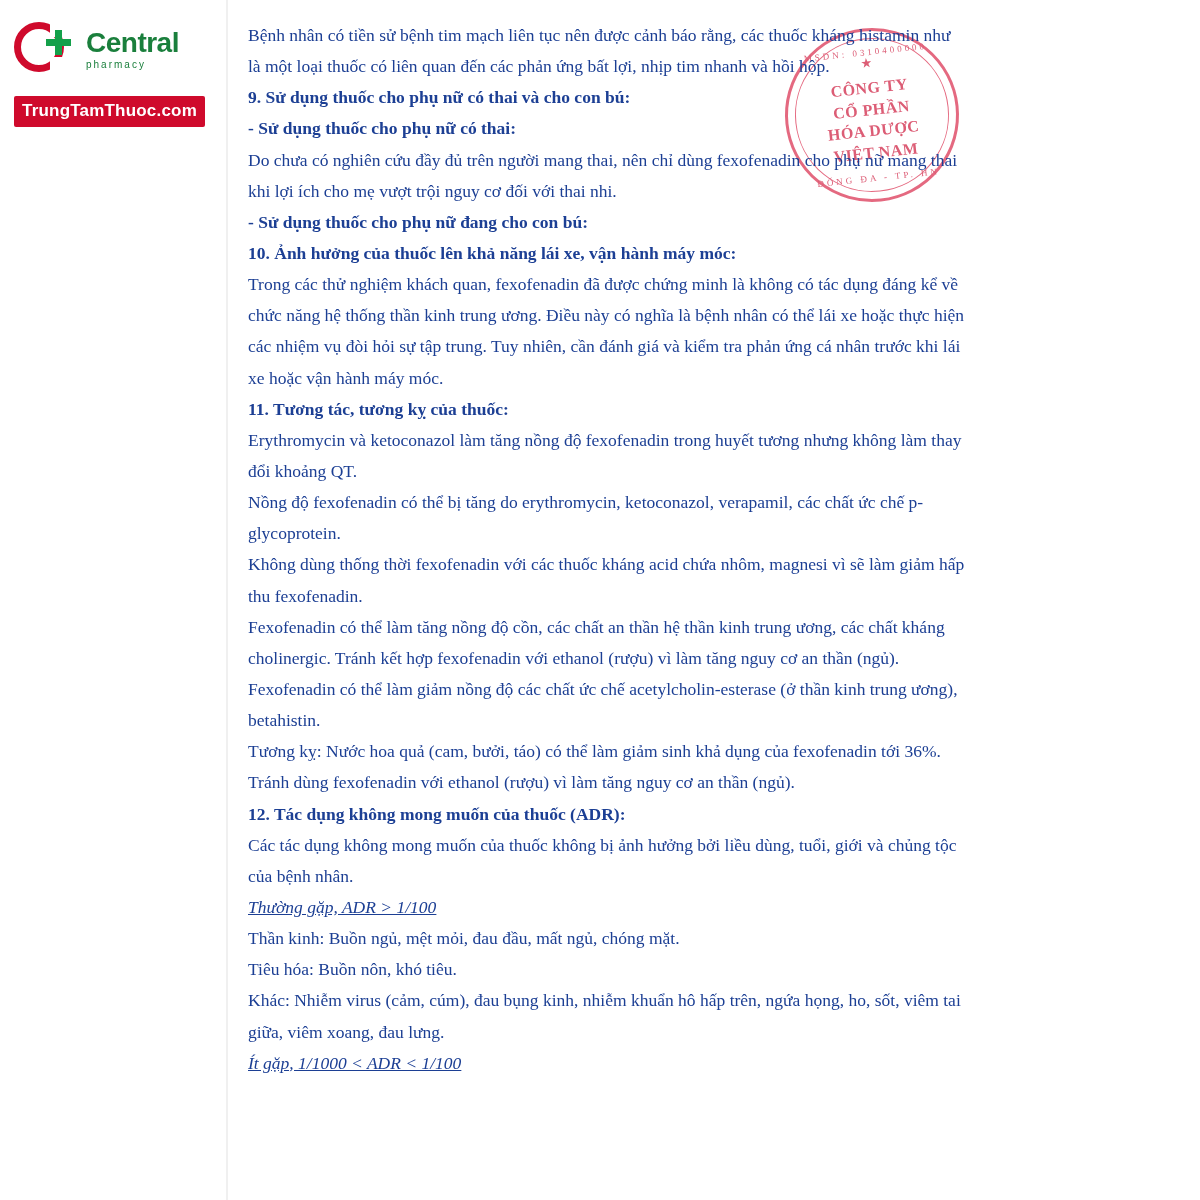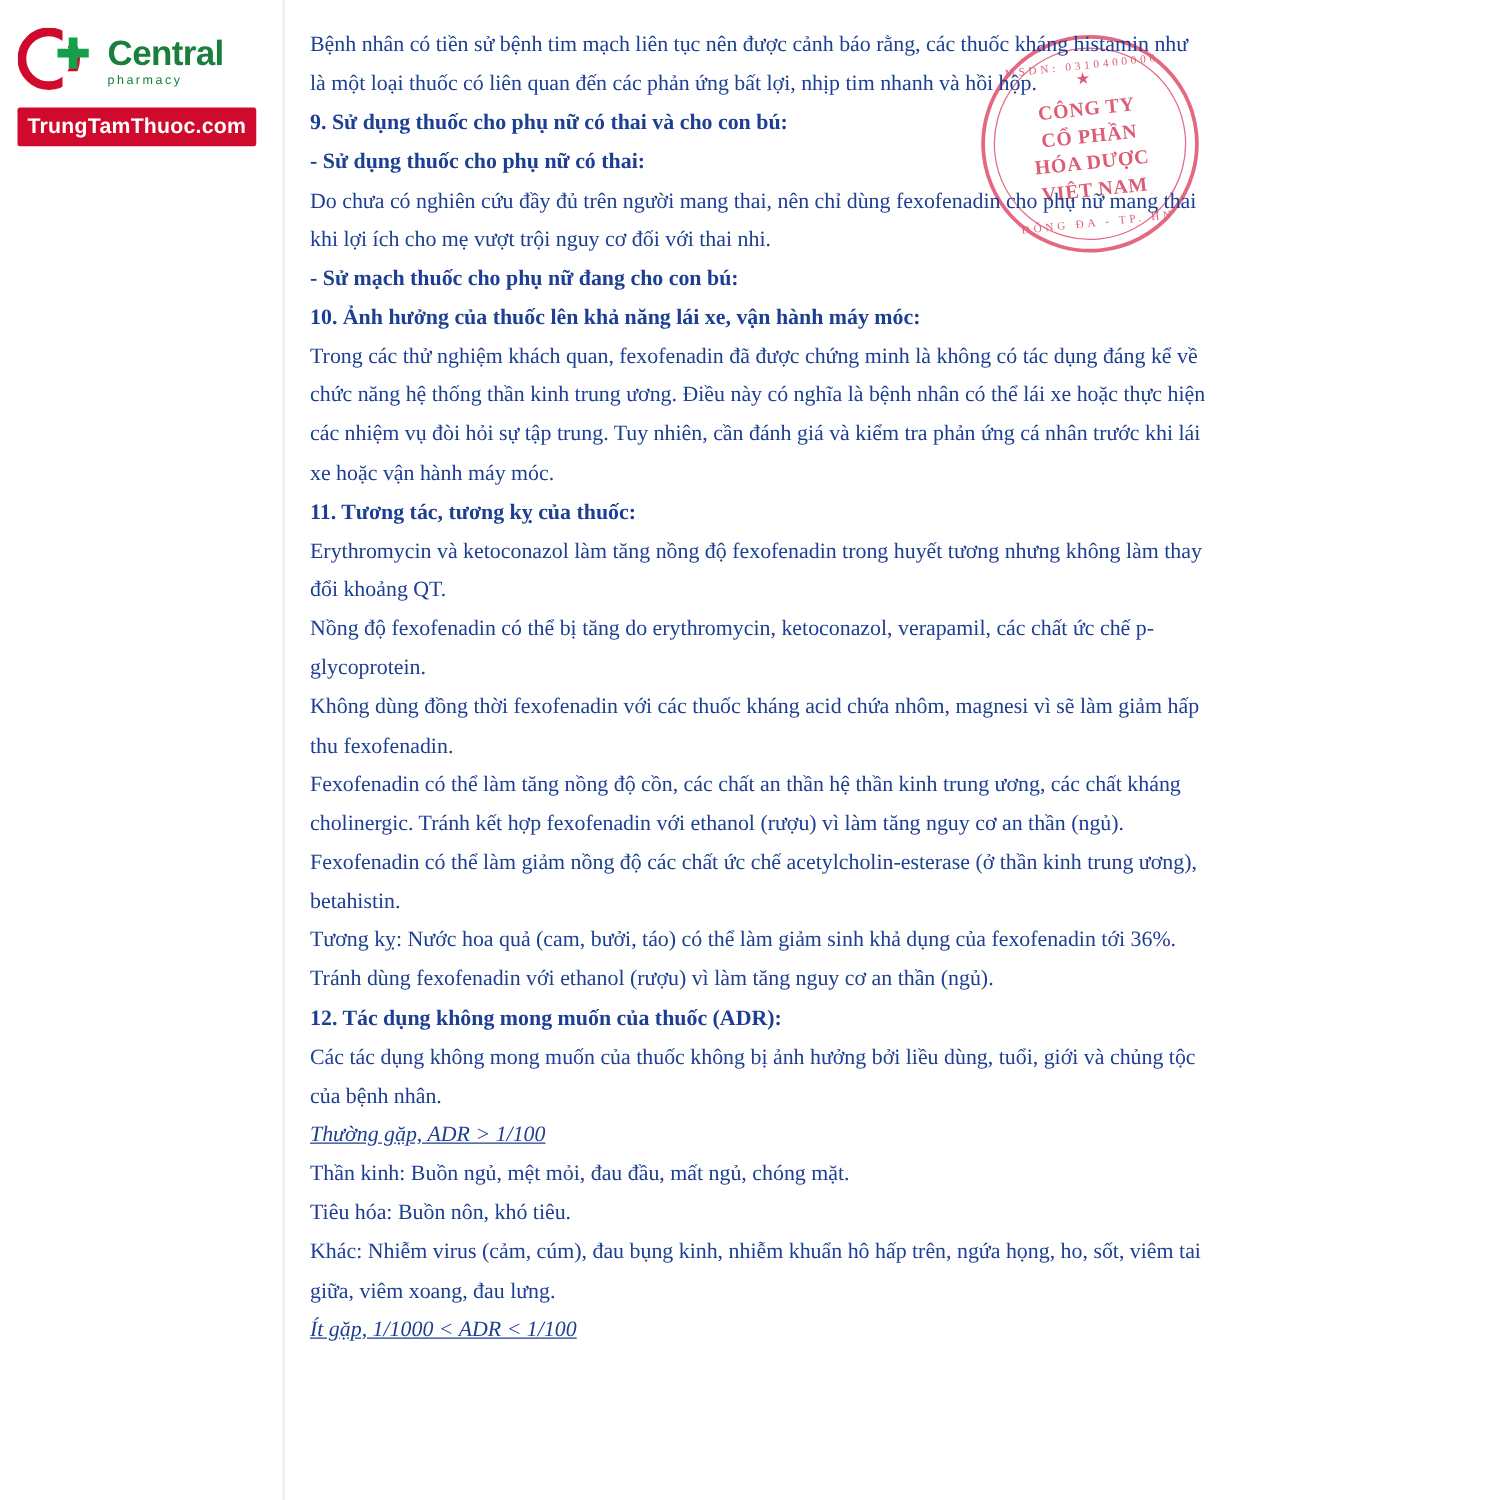--- a/index.html
+++ b/index.html
@@ -66,21 +66,21 @@
     letter-spacing: -0.5px;
   }
   .logo-word .pharmacy {
     font-family: "Liberation Sans", sans-serif;
     font-size: 10px;
     color: #1a7f3c;
     letter-spacing: 2px;
     margin-top: 3px;
   }
   #site-badge {
-    margin-top: 6px;
+    margin-top: 16px;
     background: #cf0a2c;
     color: #ffffff;
     font-family: "Liberation Sans", sans-serif;
     font-size: 17px;
     font-weight: bold;
     padding: 5px 8px 6px 8px;
     display: inline-block;
     border-radius: 2px;
     letter-spacing: 0.2px;
   }
@@ -193,27 +193,27 @@
     <div>VIỆT NAM</div>
   </div>
   <div class="arc-bottom">ĐỐNG ĐA - TP. HN</div>
 </div>
 
 <div id="doc-column" style="color: rgb(28, 63, 148);">
     <p class="para">Bệnh nhân có tiền sử bệnh tim mạch liên tục nên được cảnh báo rằng, các thuốc kháng histamin như là một loại thuốc có liên quan đến các phản ứng bất lợi, nhịp tim nhanh và hồi hộp.</p>
     <p class="para heading">9. Sử dụng thuốc cho phụ nữ có thai và cho con bú:</p>
     <p class="para heading">- Sử dụng thuốc cho phụ nữ có thai:</p>
     <p class="para">Do chưa có nghiên cứu đầy đủ trên người mang thai, nên chỉ dùng fexofenadin cho phụ nữ mang thai khi lợi ích cho mẹ vượt trội nguy cơ đối với thai nhi.</p>
-    <p class="para heading">- Sử mạch thuốc cho phụ nữ đang cho con bú:</p>
+    <p class="para heading">- Sử dụng thuốc cho phụ nữ đang cho con bú:</p>
     <p class="para heading">10. Ảnh hưởng của thuốc lên khả năng lái xe, vận hành máy móc:</p>
     <p class="para">Trong các thử nghiệm khách quan, fexofenadin đã được chứng minh là không có tác dụng đáng kể về chức năng hệ thống thần kinh trung ương. Điều này có nghĩa là bệnh nhân có thể lái xe hoặc thực hiện các nhiệm vụ đòi hỏi sự tập trung. Tuy nhiên, cần đánh giá và kiểm tra phản ứng cá nhân trước khi lái xe hoặc vận hành máy móc.</p>
     <p class="para heading">11. Tương tác, tương kỵ của thuốc:</p>
     <p class="para">Erythromycin và ketoconazol làm tăng nồng độ fexofenadin trong huyết tương nhưng không làm thay đổi khoảng QT.</p>
     <p class="para">Nồng độ fexofenadin có thể bị tăng do erythromycin, ketoconazol, verapamil, các chất ức chế p-glycoprotein.</p>
-    <p class="para">Không dùng đồng thời fexofenadin với các thuốc kháng acid chứa nhôm, magnesi vì sẽ làm giảm hấp thu fexofenadin.</p>
+    <p class="para">Không dùng thống thời fexofenadin với các thuốc kháng acid chứa nhôm, magnesi vì sẽ làm giảm hấp thu fexofenadin.</p>
     <p class="para">Fexofenadin có thể làm tăng nồng độ cồn, các chất an thần hệ thần kinh trung ương, các chất kháng cholinergic. Tránh kết hợp fexofenadin với ethanol (rượu) vì làm tăng nguy cơ an thần (ngủ).</p>
     <p class="para">Fexofenadin có thể làm giảm nồng độ các chất ức chế acetylcholin-esterase (ở thần kinh trung ương), betahistin.</p>
     <p class="para">Tương kỵ: Nước hoa quả (cam, bưởi, táo) có thể làm giảm sinh khả dụng của fexofenadin tới 36%. Tránh dùng fexofenadin với ethanol (rượu) vì làm tăng nguy cơ an thần (ngủ).</p>
     <p class="para heading">12. Tác dụng không mong muốn của thuốc (ADR):</p>
     <p class="para">Các tác dụng không mong muốn của thuốc không bị ảnh hưởng bởi liều dùng, tuổi, giới và chủng tộc của bệnh nhân.</p>
     <p class="para italic">Thường gặp, ADR &gt; 1/100</p>
     <p class="para">Thần kinh: Buồn ngủ, mệt mỏi, đau đầu, mất ngủ, chóng mặt.</p>
     <p class="para">Tiêu hóa: Buồn nôn, khó tiêu.</p>
     <p class="para">Khác: Nhiễm virus (cảm, cúm), đau bụng kinh, nhiễm khuẩn hô hấp trên, ngứa họng, ho, sốt, viêm tai giữa, viêm xoang, đau lưng.</p>
     <p class="para italic">Ít gặp, 1/1000 &lt; ADR &lt; 1/100</p>

